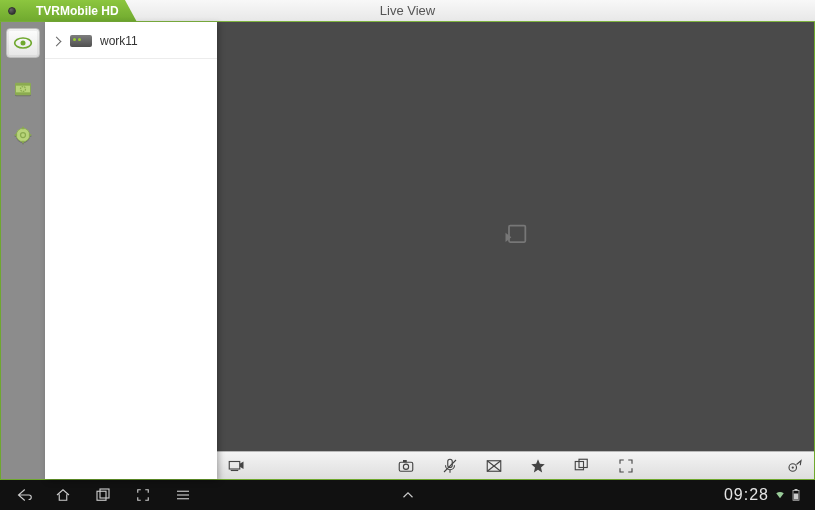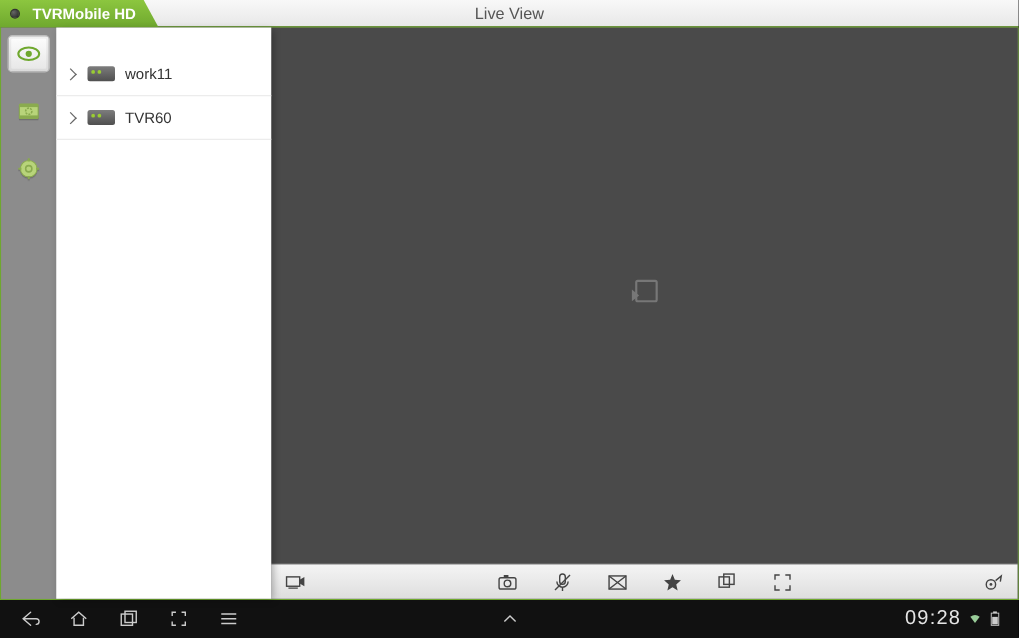--- a/index.html
+++ b/index.html
@@ -21,21 +21,21 @@
     color: #fff;
     font-size: 12px;
     font-weight: bold;
     padding: 3px 18px 3px 8px;
     height: 22px;
     display: flex;
     align-items: center;
     border-top-right-radius: 12px;
     border-bottom-right-radius: 0;
     clip-path: polygon(0 0, calc(100% - 12px) 0, 100% 100%, 0 100%);
-    gap: 10px;
+    gap: 20px;
   }
   .header-tab .dot {
     width: 8px; height: 8px; border-radius: 50%;
     background: radial-gradient(circle at 30% 30%, #666, #222);
     border: 1px solid #333;
   }
   .header-title {
     position: absolute;
     left: 0; right: 0;
     text-align: center;
@@ -77,21 +77,21 @@
   .nav-btn.plain { background: transparent; border: none; }
   .nav-btn.plain svg { filter: drop-shadow(0 1px 0 rgba(0,0,0,.2)); }
 
   
   .device-panel {
     width: 172px;
     background: #fff;
     box-shadow: 2px 2px 6px rgba(0,0,0,.3);
     display: flex;
     flex-direction: column;
-    padding-top: 20px;
+    padding-top: 2px;
     z-index: 5;
   }
   .device-item {
     display: flex;
     align-items: center;
     height: 35px;
     border-bottom: 1px solid #ececec;
     padding: 0 8px;
     gap: 8px;
     cursor: pointer;
@@ -214,25 +214,20 @@
           </svg>
       </div>
     </div>
 
     <div class="device-panel">
       <div class="device-item">
         <span class="chev"></span>
         <span class="dev-icon"></span>
         <span>work11</span>
       </div>
-      <div class="device-item">
-        <span class="chev"></span>
-        <span class="dev-icon"></span>
-        <span>TVR60</span>
-      </div>
     </div>
 
     <div class="video-area">
       <div class="video-canvas">
         <div class="video-placeholder">
           <svg viewBox="0 0 24 24">
               <rect x="6" y="4" width="14" height="14" rx="1"></rect>
               <path d="M3 10 L8 14 L3 18" fill="#777" stroke="none"></path>
             </svg>
         </div>

